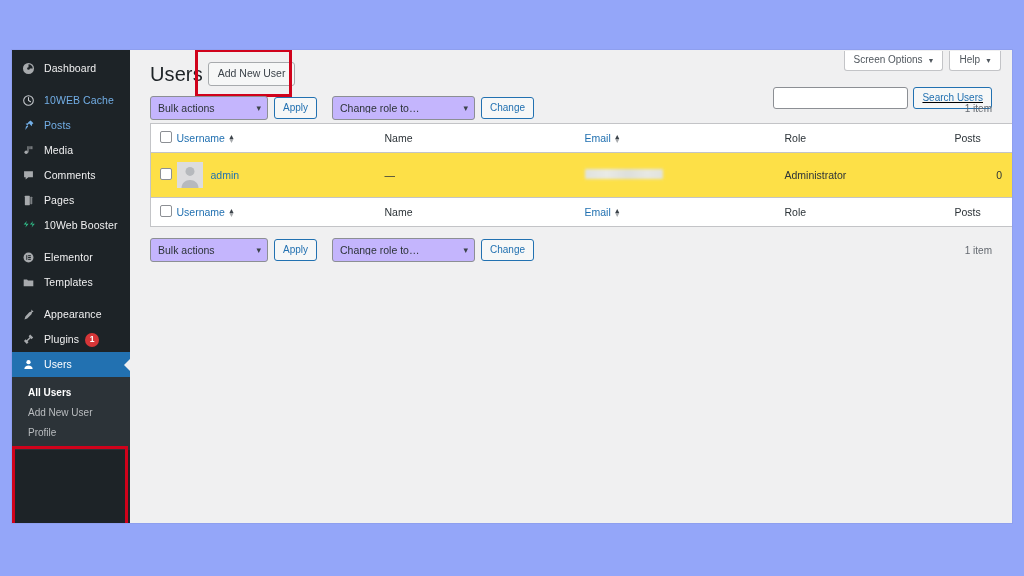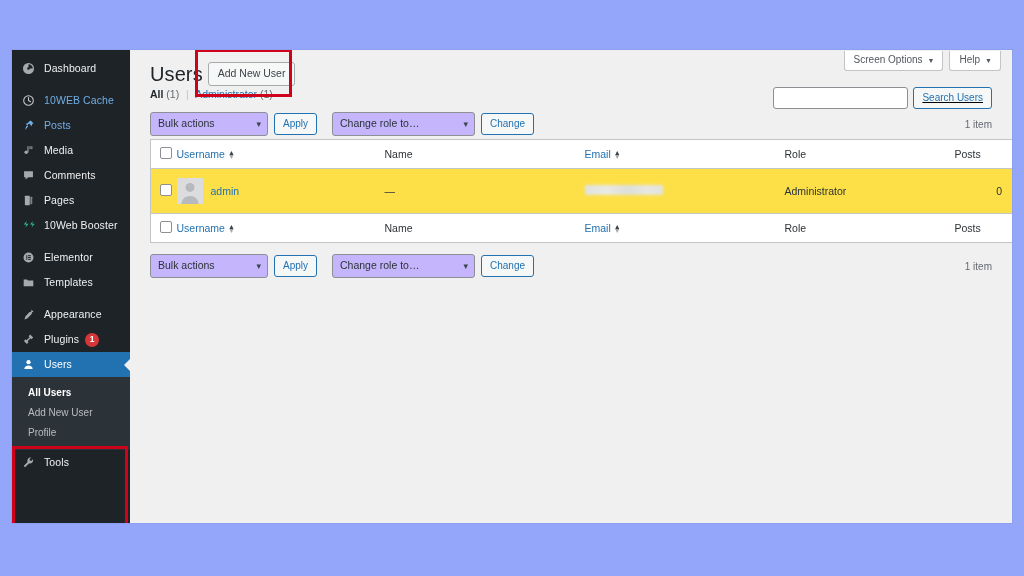--- a/index.html
+++ b/index.html
@@ -485,28 +485,20 @@
         </span>
         <span class="mlabel">Users</span>
       </div>
 
       <div id="submenu">
         <span class="sub-item active">All Users</span>
         <span class="sub-item">Add New User</span>
         <span class="sub-item">Profile</span>
       </div>
 
-      <div class="menu-item">
-        <span class="ico">
-          <svg width="13" height="13" viewBox="0 0 20 20" fill="#a7aaad">
-              <path d="M13.2 2.4a5 5 0 00-4.6 6.9l-6 6 2.1 2.1 6-6a5 5 0 006.2-6.4l-2.7 2.7-2.1-.6-.6-2.1 2.7-2.7a5 5 0 00-1-.1z"></path>
-            </svg>
-        </span>
-        <span class="mlabel">Tools</span>
-      </div>
 
       <div id="annot-users-menu"></div>
     </nav>
 
     <main id="main">
 
       <div id="screen-meta">
         <div class="meta-btn">
           <span>Screen Options</span>
           <span class="caret">▼</span>
@@ -518,27 +510,20 @@
       </div>
 
       <div id="page-head">
         <h1 id="page-title">Users</h1>
         <span id="add-new-wrap">
           <span class="page-title-action">Add New User</span>
           <span class="annot" id="annot-addnew"></span>
         </span>
       </div>
 
-      <div id="filter-links">
-        <span class="cur">All</span>
-        <span class="cnt">(1)</span>
-        <span class="sep">|</span>
-        <a href="#">Administrator</a>
-        <span class="cnt">(1)</span>
-      </div>
 
       <div id="search-box">
         <input id="search-input" type="text" placeholder="" style="">
         <button class="btn-secondary">Search Users</button>
       </div>
 
       <div class="tablenav top">
         <span class="select-wrap">
           <select class="wp-select sel-bulk">
             <option>Bulk actions</option>

